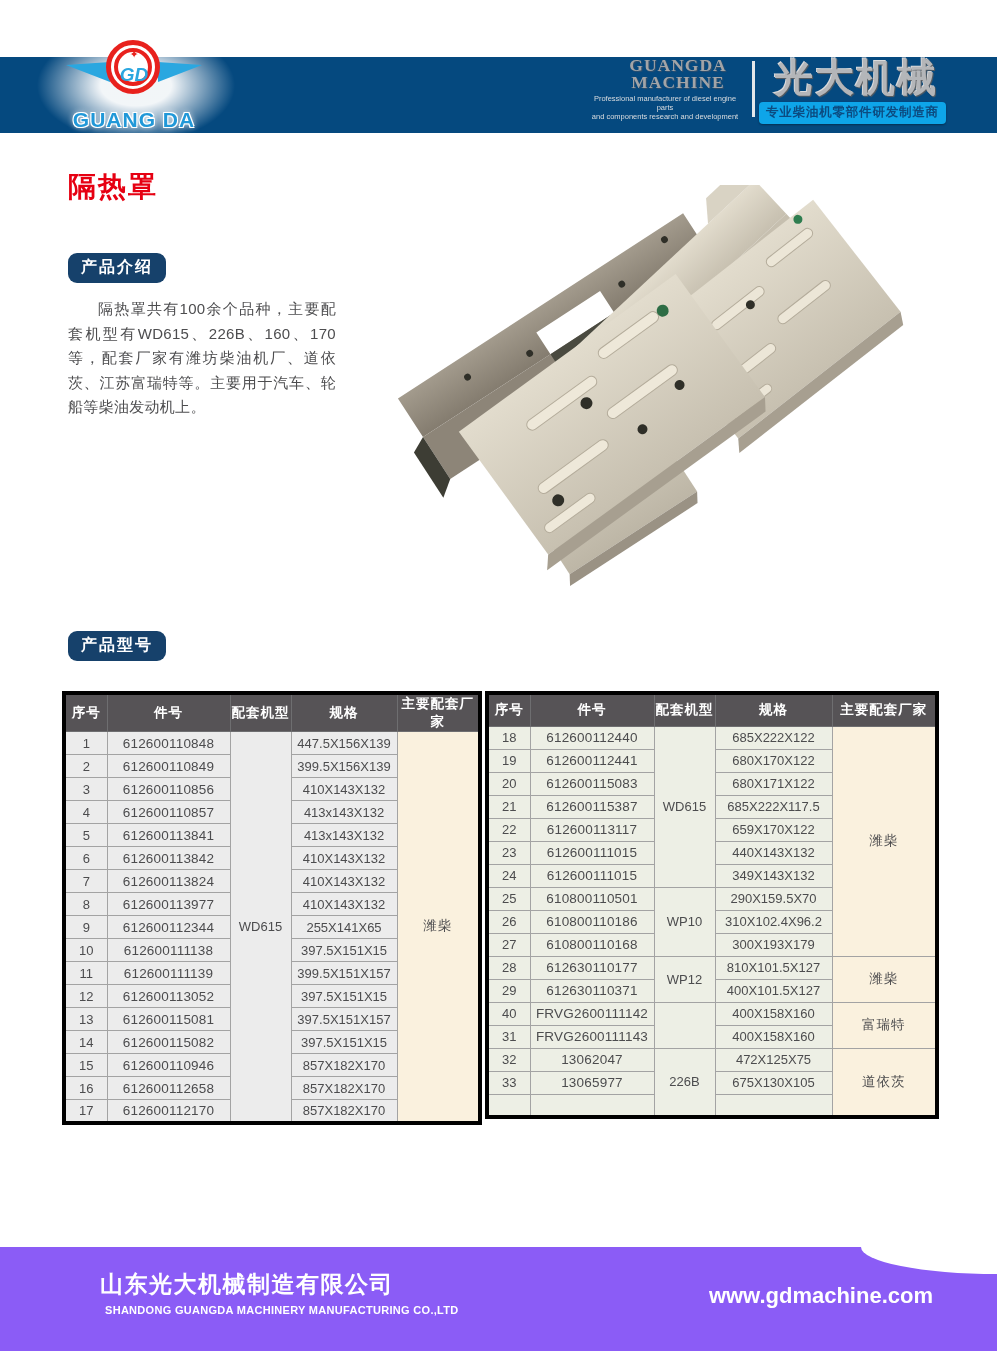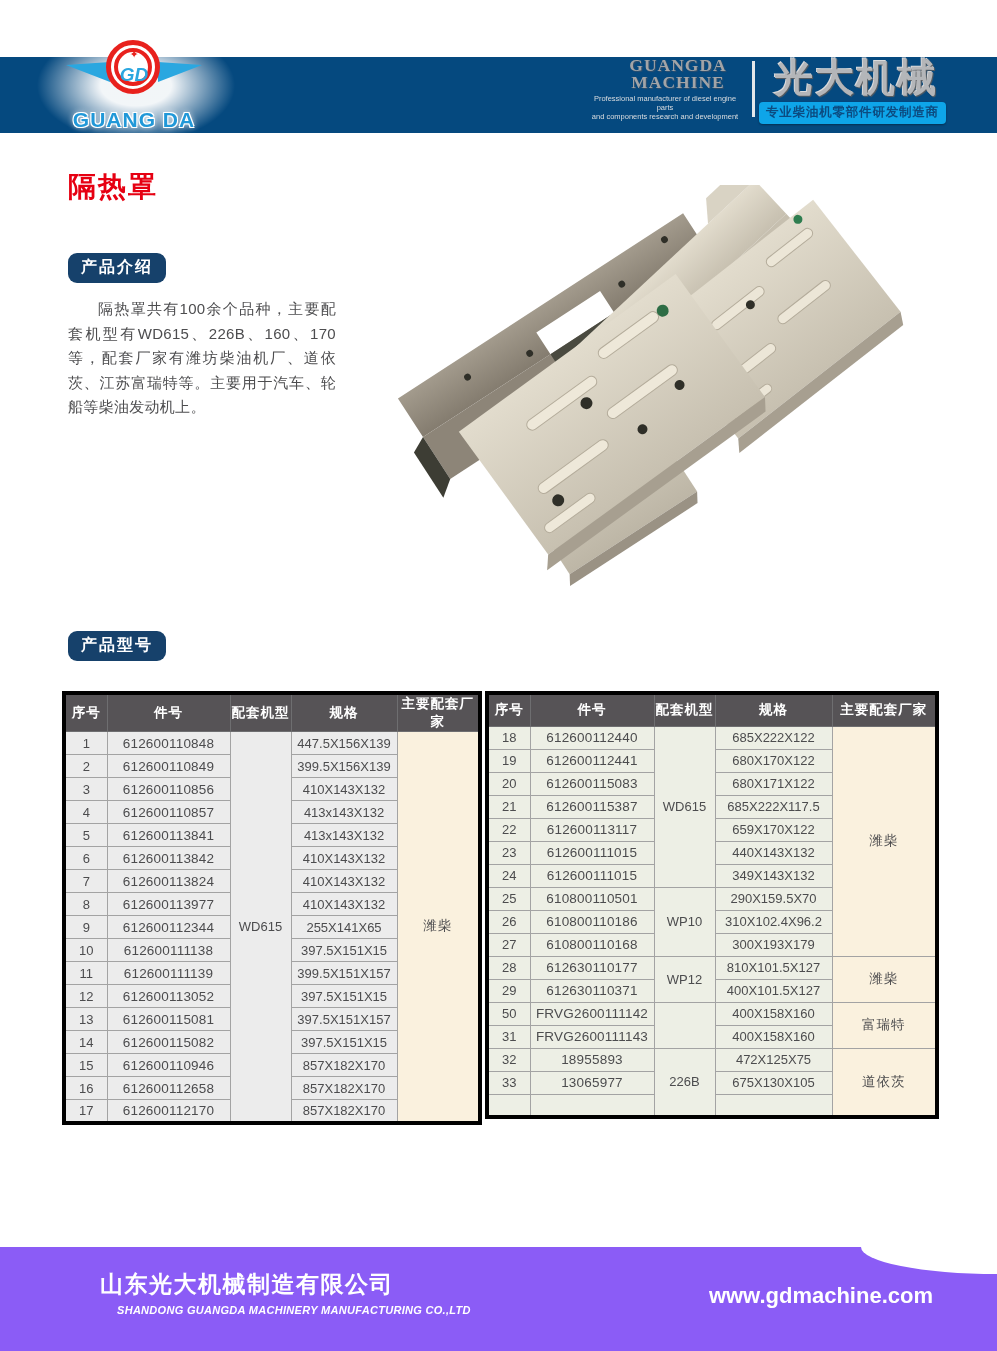--- a/index.html
+++ b/index.html
@@ -62,22 +62,22 @@
   table.parts td.c-vendor { background:#faf1de; font-size:13.5px; letter-spacing:1px; }
   table.parts td.c-model  { font-size:13px; }
   table.parts td.c-part   { font-size:13.5px; letter-spacing:0.2px; }
 
   
   .footer { position:absolute; left:0; top:1247px; width:997px; height:104px; background:#8b5cf6; }
   .footer-curve { position:absolute; top:0; right:0; width:136px; height:27px; background:#ffffff;
     border-bottom-left-radius:136px 27px; }
   .footer-company { position:absolute; left:100px; top:22px; color:#ffffff; font-weight:bold;
     font-size:23px; letter-spacing:1.5px; }
-  .footer-company-en { position:absolute; left:117px; top:57px; color:#ffffff; font-weight:bold;
-    font-size:11px; letter-spacing:0.3px;font-style:italic; }
+  .footer-company-en { position:absolute; left:105px; top:57px; color:#ffffff; font-weight:bold;
+    font-size:11px; letter-spacing:0.3px; }
   .footer-site { position:absolute; right:64px; top:36px; color:#ffffff; font-weight:bold; font-size:22px; }
 </style>
 </head>
 <body>
 
 <div class="page">
 
   <div class="header-band"></div>
 
   <div class="logo">
@@ -375,34 +375,34 @@
           <td class="c-model" rowspan="2">WP12</td>
           <td class="c-spec">810X101.5X127</td>
           <td class="c-vendor" rowspan="2">潍柴</td>
         </tr>
         <tr>
           <td class="c-no">29</td>
           <td class="c-part">612630110371</td>
           <td class="c-spec">400X101.5X127</td>
         </tr>
         <tr>
-          <td class="c-no">50</td>
+          <td class="c-no">40</td>
           <td class="c-part">FRVG2600111142</td>
           <td class="c-model" rowspan="2"></td>
           <td class="c-spec">400X158X160</td>
           <td class="c-vendor" rowspan="2">富瑞特</td>
         </tr>
         <tr>
           <td class="c-no">31</td>
           <td class="c-part">FRVG2600111143</td>
           <td class="c-spec">400X158X160</td>
         </tr>
         <tr>
           <td class="c-no">32</td>
-          <td class="c-part">18955893</td>
+          <td class="c-part">13062047</td>
           <td class="c-model" rowspan="3">226B</td>
           <td class="c-spec">472X125X75</td>
           <td class="c-vendor" rowspan="3">道依茨</td>
         </tr>
         <tr>
           <td class="c-no">33</td>
           <td class="c-part">13065977</td>
           <td class="c-spec">675X130X105</td>
         </tr>
         <tr>

